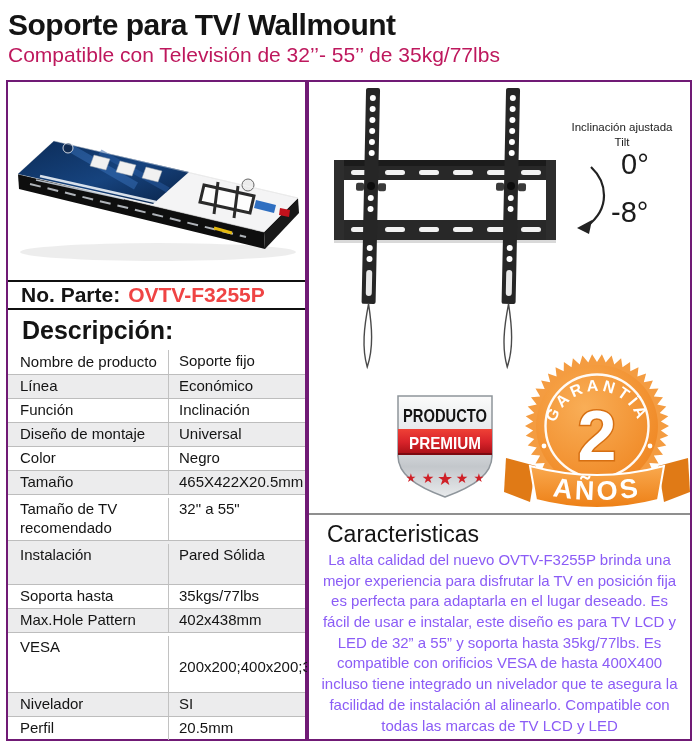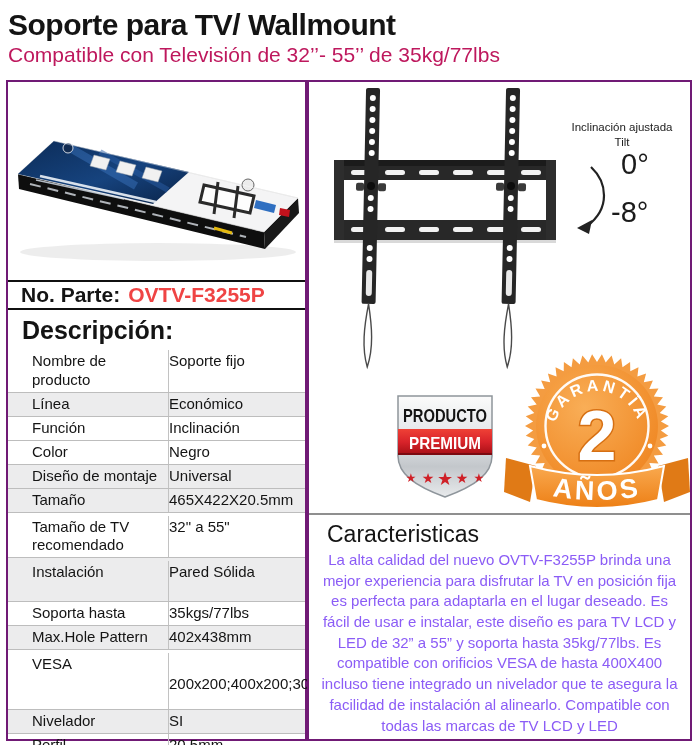--- a/index.html
+++ b/index.html
@@ -22,22 +22,22 @@
   .desc-head{position:absolute;left:0;top:228px;width:297px;height:40px;display:flex;align-items:center;
     padding-left:14px;box-sizing:border-box;font-size:25px;font-weight:bold;}
   .spec-table{position:absolute;left:0;top:268px;width:297px;}
   .spec-row{display:flex;align-items:center;box-sizing:border-box;border-top:1px solid #bdbdbd;min-height:24px;font-size:15px;}
   .spec-row:first-child{border-top:none;}
   .spec-row.alt{background:#ececed;}
   .spec-row.h43{min-height:43px;align-items:flex-start;padding-top:3px;}
   .spec-row.h44{min-height:44px;align-items:flex-start;padding-top:3px;}
   .spec-row.h60{min-height:60px;align-items:flex-start;padding-top:3px;}
   .spec-row.h60 .spec-value{padding-top:22px;}
-  .spec-label{width:160px;flex:0 0 160px;padding:2px 4px 2px 24px;box-sizing:border-box;line-height:1.25;}
-  .spec-value{flex:1;padding:2px 4px 2px 0;border-left:1px solid #c2c2c2;box-sizing:border-box;
+  .spec-label{width:160px;flex:0 0 160px;padding:2px 4px 2px 12px;box-sizing:border-box;line-height:1.25;}
+  .spec-value{flex:1;padding:2px 4px 2px 10px;border-left:1px solid #c2c2c2;box-sizing:border-box;
     line-height:1.25;align-self:stretch;display:block;}
   
   .mount-wrap{position:absolute;left:18px;top:4px;width:236px;height:300px;}
   .tilt-label{position:absolute;left:246px;top:38px;width:134px;text-align:center;font-size:11.5px;line-height:1.3;color:#222;}
   .deg-zero{position:absolute;left:312px;top:66px;font-size:29px;color:#1b1b1b;}
   .deg-minus{position:absolute;left:302px;top:114px;font-size:29px;color:#1b1b1b;}
   .tilt-arc{position:absolute;left:266px;top:82px;width:44px;height:74px;}
   .premium-wrap{position:absolute;left:84px;top:310px;width:104px;height:110px;}
   .warranty-wrap{position:absolute;left:194px;top:272px;width:188px;height:160px;}
   .right-divider{position:absolute;left:0;top:431px;width:100%;border-top:2px solid #8f8f8f;}
@@ -114,27 +114,27 @@
         <div class="spec-value">Soporte fijo</div>
       </div>
       <div class="spec-row alt">
         <div class="spec-label">Línea</div>
         <div class="spec-value">Económico</div>
       </div>
       <div class="spec-row">
         <div class="spec-label">Función</div>
         <div class="spec-value">Inclinación</div>
       </div>
+      <div class="spec-row alt">
+        <div class="spec-label">Diseño de montaje</div>
+        <div class="spec-value">Universal</div>
+      </div>
       <div class="spec-row">
         <div class="spec-label">Color</div>
         <div class="spec-value">Negro</div>
-      </div>
-      <div class="spec-row alt">
-        <div class="spec-label">Diseño de montaje</div>
-        <div class="spec-value">Universal</div>
       </div>
       <div class="spec-row alt">
         <div class="spec-label">Tamaño</div>
         <div class="spec-value">465X422X20.5mm</div>
       </div>
       <div class="spec-row h43">
         <div class="spec-label">Tamaño de TV recomendado</div>
         <div class="spec-value">32" a 55"</div>
       </div>
       <div class="spec-row alt h44">

